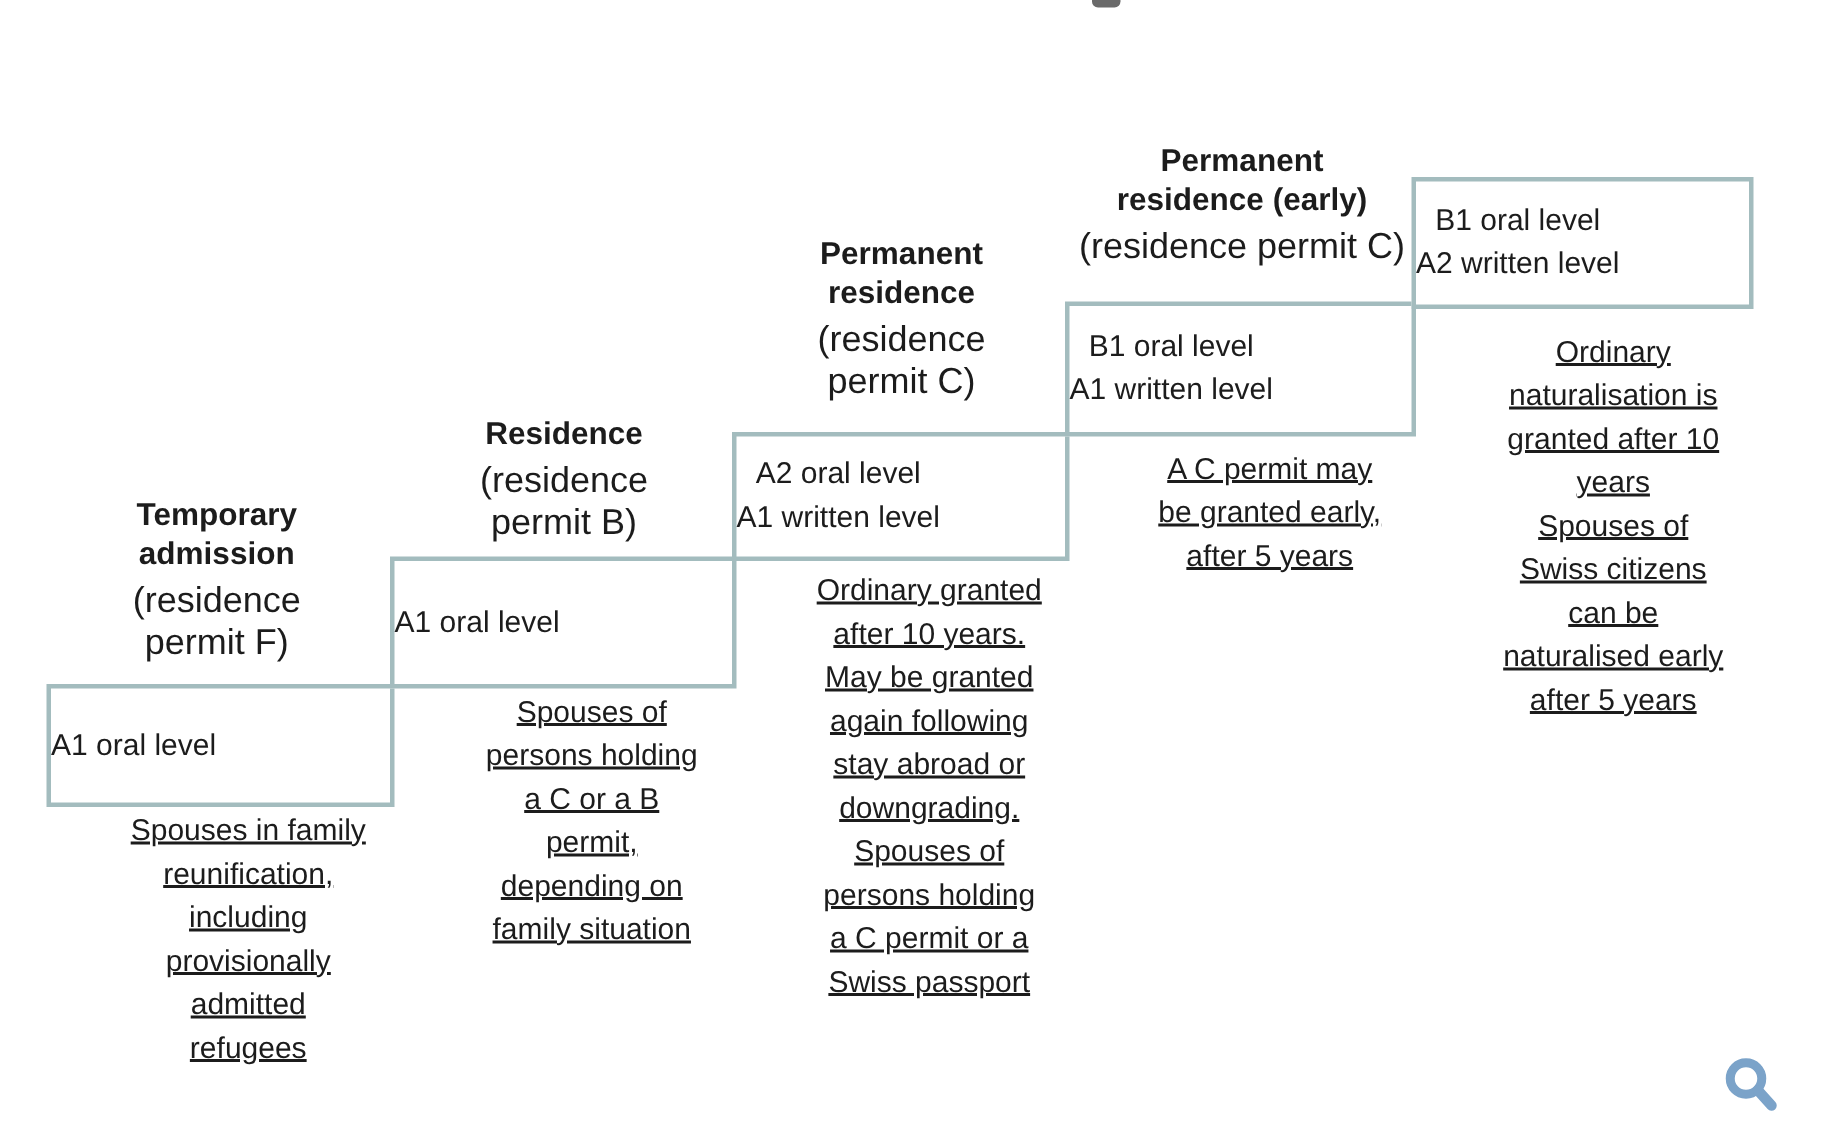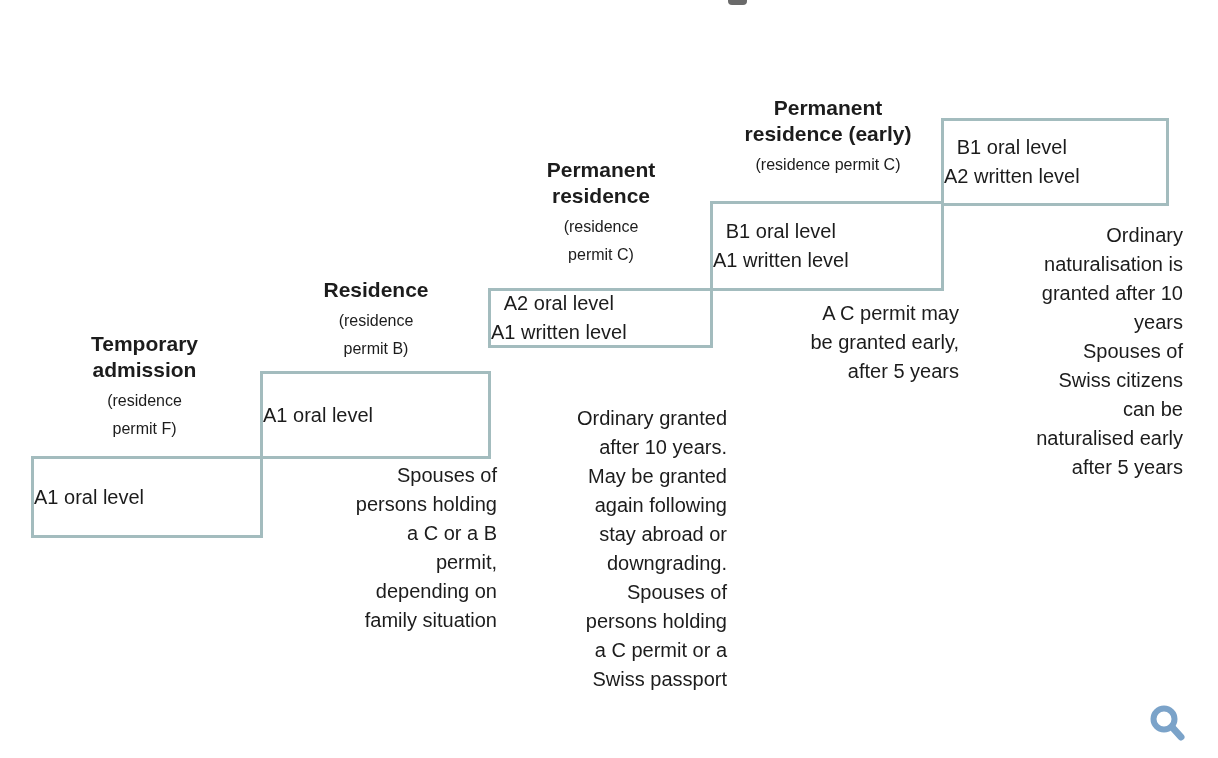--- a/index.html
+++ b/index.html
@@ -33,21 +33,21 @@
     position: absolute;
     text-align: center;
   }
   .step-title {
     font-weight: bold;
     font-size: 21px;
     line-height: 26px;
     white-space: pre-line;
   }
   .step-subtitle {
-    font-size: 16px;
+    font-size: 24px;
     line-height: 28px;
     white-space: pre-line;
     margin-top: 4px;
   }
   .h1 { left: 30px;  top: 331px; width: 229px; }
   .h2 { left: 262px; top: 277px; width: 228px; }
   .h3 { left: 490px; top: 157px; width: 222px; }
   .h4 { left: 697px; top: 95px;  width: 262px; }
   .h5 { left: 943px; top: 79px;  width: 225px; }
 
@@ -59,35 +59,36 @@
     display: flex;
     align-items: center;
     text-align: center;
     font-size: 20px;
     line-height: 29px;
     white-space: pre-line;
     background: #ffffff;
   }
   .b1 { left: 31px;  top: 456px; width: 232px; height: 82px; }
   .b2 { left: 260px; top: 371px; width: 231px; height: 88px; }
-  .b3 { left: 488px; top: 288px; width: 225px; height: 60px; }
+  .b3 { left: 488px; top: 288px; width: 225px; height: 86px; }
   .b4 { left: 710px; top: 201px; width: 234px; height: 90px; }
   .b5 { left: 941px; top: 118px; width: 228px; height: 88px; }
 
   
   .step-note {
     position: absolute;
     font-size: 20px;
     line-height: 29px;
     white-space: pre-line;
-    text-align: right;
+    text-align: center;
+    text-decoration: underline;
   }
   .n1 { left: 43px;  top: 540px; width: 245px; }
   .n2 { left: 292px; top: 461px; width: 205px; }
-  .n3 { left: 512px; top: 404px; width: 215px; }
+  .n3 { left: 512px; top: 380px; width: 215px; }
   .n4 { left: 734px; top: 299px; width: 225px; }
   .n5 { left: 968px; top: 221px; width: 215px; }
 
   
   .zoom-btn {
     position: absolute;
     left: 1147px;
     top: 702px;
     width: 44px;
     height: 46px;
@@ -106,20 +107,26 @@
 
   <div class="step-header h1">
     <div class="step-title">Temporary
 admission</div>
     <div class="step-subtitle">(residence
 permit F)</div>
   </div>
   <div class="req-box b1">
     <span>A1 oral level</span>
   </div>
+  <div class="step-note n1">Spouses in family
+reunification,
+including
+provisionally
+admitted
+refugees</div>
 
   <div class="step-header h2">
     <div class="step-title">Residence</div>
     <div class="step-subtitle">(residence
 permit B)</div>
   </div>
   <div class="req-box b2">
     <span>A1 oral level</span>
   </div>
   <div class="step-note n2">Spouses of

